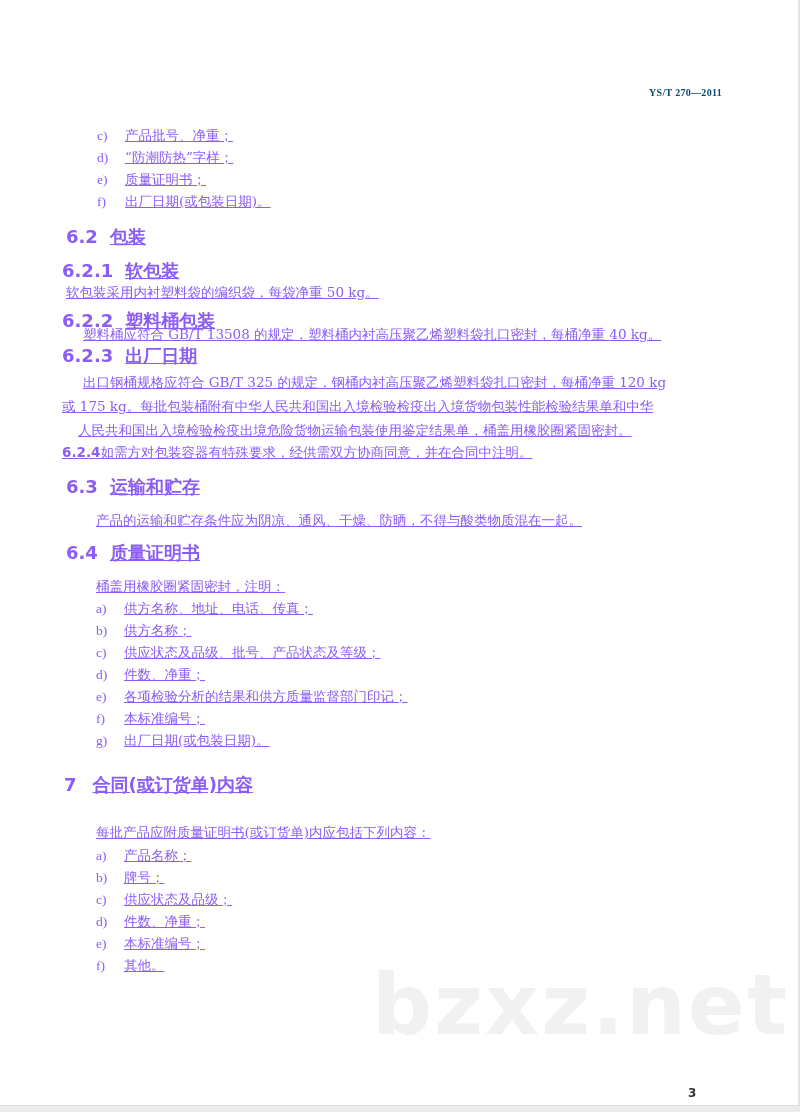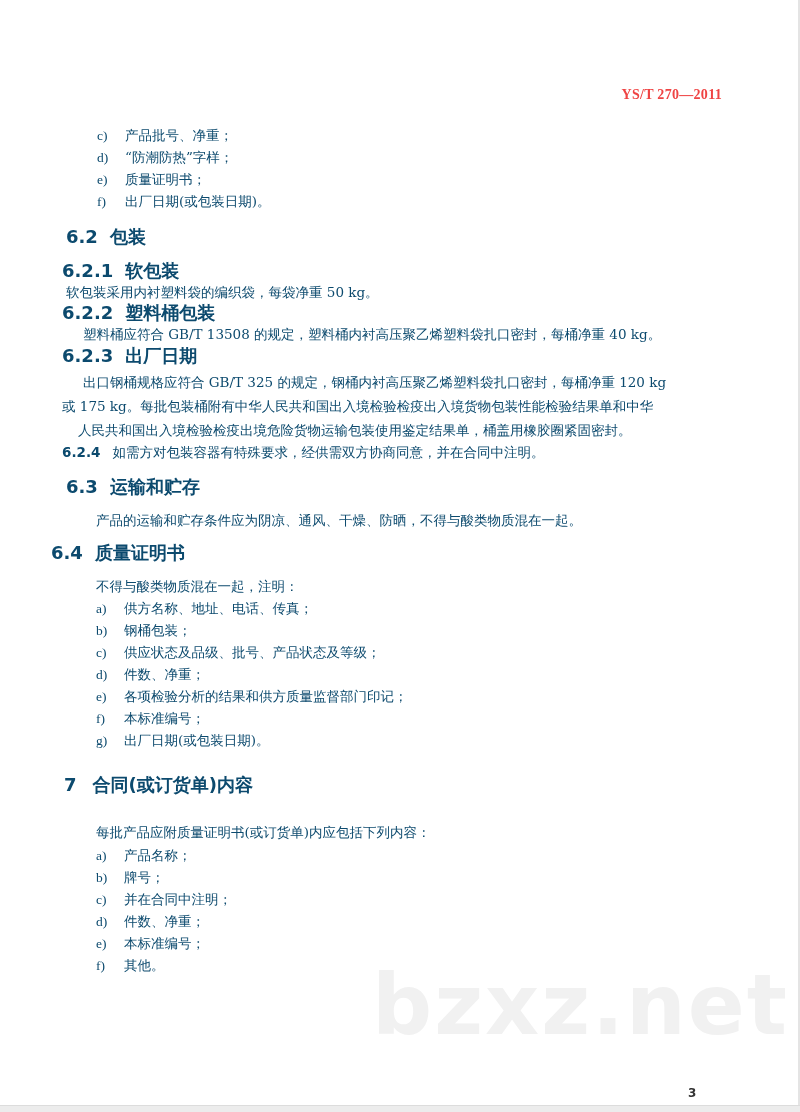--- a/index.html
+++ b/index.html
@@ -13,26 +13,26 @@
     position: absolute; top: 0; right: 0; width: 2px; height: 1112px;
     background: #e4e4e4;
   }
   .page-edge-bottom {
     position: absolute; left: 0; bottom: 0; width: 800px; height: 6px;
     background: #ececec; border-top: 1px solid #dcdcdc;
   }
   .header-code {
     position: absolute; top: 87px; right: 78px;
     font-family: "Liberation Serif", "DejaVu Serif", serif;
-    font-weight: bold; font-size: 14px; color: #ef4444;
+    font-weight: bold; font-size: 10px; color: #0c4a6e;
     letter-spacing: 0.3px;
   }
   .line {
     position: absolute; font-size: 13.5px; line-height: 18px;
-    white-space: nowrap; color: #0c4a6e;
+    white-space: nowrap; color: #8b5cf6; text-decoration: underline;
   }
   .lbl { display: inline-block; width: 28px; font-family: "Liberation Serif", serif; }
   .heading { font-family: "DejaVu Sans", "Liberation Sans", sans-serif; font-weight: bold; font-size: 18px; }
   .heading .num { display: inline-block; margin-right: 12px; font-weight: bold; }
   .watermark {
     position: absolute; left: 372px; top: 963px;
     font-family: "DejaVu Sans", "Liberation Sans", sans-serif;
     font-weight: bold; font-size: 84px; color: #f1f1f1;
     letter-spacing: 2px; line-height: 1;
   }
@@ -52,46 +52,46 @@
 <div class="line" style="left:97px;top:126px"><span class="lbl">c)</span><span>产品批号、净重；</span></div>
 <div class="line" style="left:97px;top:148px"><span class="lbl">d)</span><span>“防潮防热”字样；</span></div>
 <div class="line" style="left:97px;top:170px"><span class="lbl">e)</span><span>质量证明书；</span></div>
 <div class="line" style="left:97px;top:192px"><span class="lbl">f)</span><span>出厂日期(或包装日期)。</span></div>
 
 <div class="line heading" style="left:66px;top:228px"><span class="num">6.2</span><span>包装</span></div>
 
 <div class="line heading" style="left:62px;top:262px"><span class="num">6.2.1</span><span>软包装</span></div>
 <div class="line" style="left:66px;top:283px">软包装采用内衬塑料袋的编织袋，每袋净重 50 kg。</div>
 
-<div class="line heading" style="left:62px;top:304px"><span class="num">6.2.2</span><span>塑料桶包装</span></div>
+<div class="line heading" style="left:62px;top:312px"><span class="num">6.2.2</span><span>塑料桶包装</span></div>
 <div class="line" style="left:83px;top:325px">塑料桶应符合 GB/T 13508 的规定，塑料桶内衬高压聚乙烯塑料袋扎口密封，每桶净重 40 kg。</div>
 
 <div class="line heading" style="left:62px;top:347px"><span class="num">6.2.3</span><span>出厂日期</span></div>
 <div class="line" style="left:83px;top:373px">出口钢桶规格应符合 GB/T 325 的规定，钢桶内衬高压聚乙烯塑料袋扎口密封，每桶净重 120 kg</div>
 <div class="line" style="left:62px;top:397px">或 175 kg。每批包装桶附有中华人民共和国出入境检验检疫出入境货物包装性能检验结果单和中华</div>
 <div class="line" style="left:78px;top:421px">人民共和国出入境检验检疫出境危险货物运输包装使用鉴定结果单，桶盖用橡胶圈紧固密封。</div>
 
-<div class="line" style="left:62px;top:443px"><span class="num" style="font-family:'DejaVu Sans',sans-serif;font-weight:bold;margin-right:12px">6.2.4</span><span>如需方对包装容器有特殊要求，经供需双方协商同意，并在合同中注明。</span></div>
+<div class="line" style="left:62px;top:443px"><span class="num" style="font-family:'DejaVu Sans',sans-serif;font-weight:bold;margin-right:0">6.2.4</span><span>如需方对包装容器有特殊要求，经供需双方协商同意，并在合同中注明。</span></div>
 
 <div class="line heading" style="left:66px;top:478px"><span class="num">6.3</span><span>运输和贮存</span></div>
 <div class="line" style="left:96px;top:511px">产品的运输和贮存条件应为阴凉、通风、干燥、防晒，不得与酸类物质混在一起。</div>
 
-<div class="line heading" style="left:51px;top:544px"><span class="num">6.4</span><span>质量证明书</span></div>
-<div class="line" style="left:96px;top:577px">不得与酸类物质混在一起，注明：</div>
+<div class="line heading" style="left:66px;top:544px"><span class="num">6.4</span><span>质量证明书</span></div>
+<div class="line" style="left:96px;top:577px">桶盖用橡胶圈紧固密封，注明：</div>
 <div class="line" style="left:96px;top:599px"><span class="lbl">a)</span><span>供方名称、地址、电话、传真；</span></div>
-<div class="line" style="left:96px;top:621px"><span class="lbl">b)</span><span>钢桶包装；</span></div>
+<div class="line" style="left:96px;top:621px"><span class="lbl">b)</span><span>供方名称；</span></div>
 <div class="line" style="left:96px;top:643px"><span class="lbl">c)</span><span>供应状态及品级、批号、产品状态及等级；</span></div>
 <div class="line" style="left:96px;top:665px"><span class="lbl">d)</span><span>件数、净重；</span></div>
 <div class="line" style="left:96px;top:687px"><span class="lbl">e)</span><span>各项检验分析的结果和供方质量监督部门印记；</span></div>
 <div class="line" style="left:96px;top:709px"><span class="lbl">f)</span><span>本标准编号；</span></div>
 <div class="line" style="left:96px;top:731px"><span class="lbl">g)</span><span>出厂日期(或包装日期)。</span></div>
 
 <div class="line heading" style="left:64px;top:776px"><span class="num" style="margin-right:16px">7</span><span>合同(或订货单)内容</span></div>
 <div class="line" style="left:96px;top:823px">每批产品应附质量证明书(或订货单)内应包括下列内容：</div>
 <div class="line" style="left:96px;top:846px"><span class="lbl">a)</span><span>产品名称；</span></div>
 <div class="line" style="left:96px;top:868px"><span class="lbl">b)</span><span>牌号；</span></div>
-<div class="line" style="left:96px;top:890px"><span class="lbl">c)</span><span>并在合同中注明；</span></div>
+<div class="line" style="left:96px;top:890px"><span class="lbl">c)</span><span>供应状态及品级；</span></div>
 <div class="line" style="left:96px;top:912px"><span class="lbl">d)</span><span>件数、净重；</span></div>
 <div class="line" style="left:96px;top:934px"><span class="lbl">e)</span><span>本标准编号；</span></div>
 <div class="line" style="left:96px;top:956px"><span class="lbl">f)</span><span>其他。</span></div>
 
 <div class="watermark">bzxz.net</div>
 <div class="page-number">3</div>
 
 </body></html>

